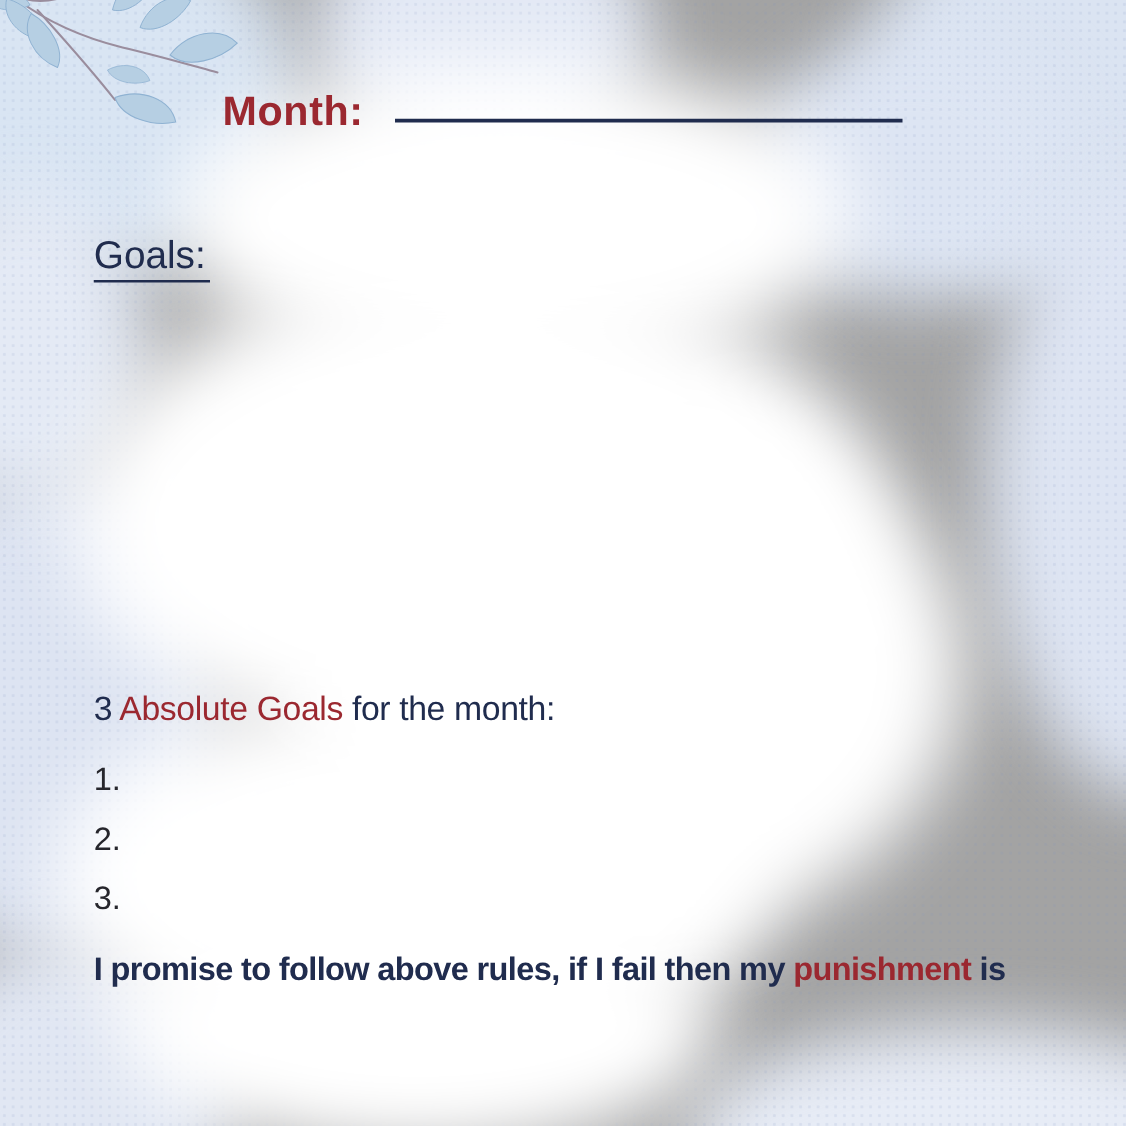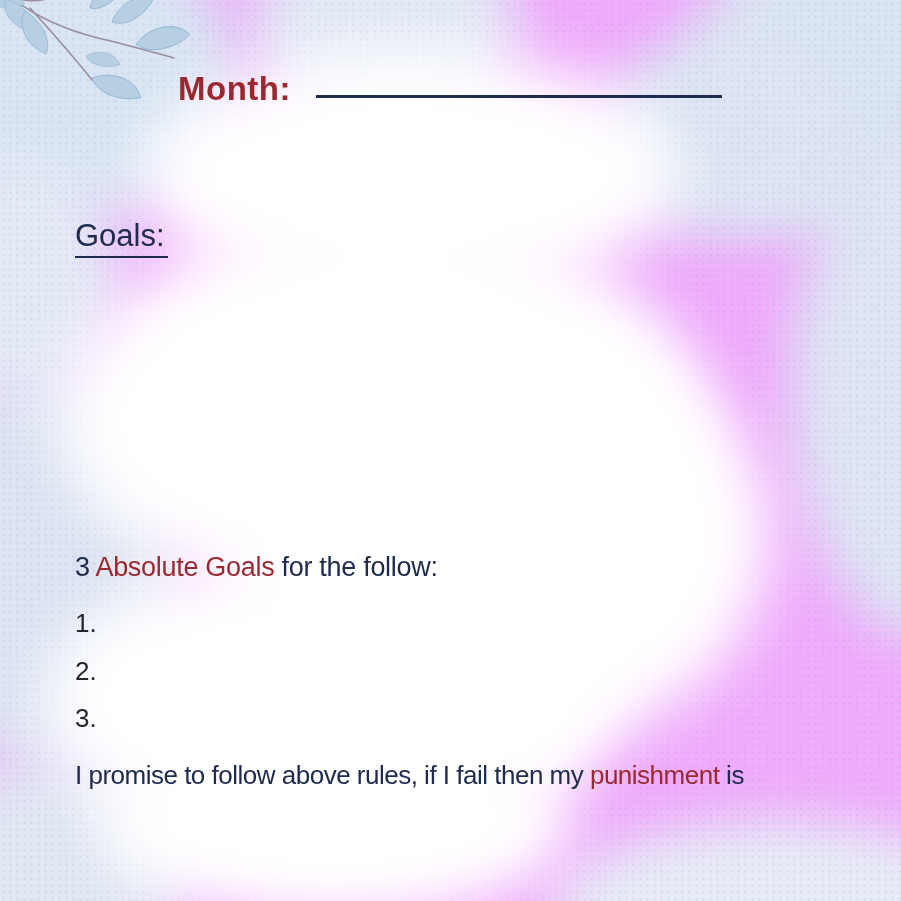--- a/index.html
+++ b/index.html
@@ -1,20 +1,20 @@
 <!DOCTYPE html>
 <html style="--accent-red: #9b2830; --navy: #202c4e; --list-text: #26262c; --leaf-fill: #b6cfe3; --leaf-stem: #9a8d9d; --wash-blue: #dbe4f2;"><head>
 <meta charset="utf-8">
 <style>
   html,body{margin:0;padding:0;}
   .page{
     position:relative;
     width:901px;height:901px;
     overflow:hidden;
-    background:#f0abfc;
+    background:#a3a3a3;
     font-family:"Liberation Sans", sans-serif;
   }
   
   .wash{position:absolute;border-radius:50%;filter:blur(26px);}
   .wash.w-tr {left:690px;top:-90px;width:360px;height:330px;background:var(--wash-blue,#dbe4f2);}
   .wash.w-tr2{left:600px;top:30px;width:260px;height:210px;background:#dde5f3;}
   .wash.w-tl {left:-90px;top:-70px;width:330px;height:290px;background:#d9e5f3;}
   .wash.w-tm {left:250px;top:-80px;width:270px;height:210px;background:#e3e9f5;}
   .wash.w-l  {left:-100px;top:370px;width:280px;height:400px;background:#dde4f2;}
   .wash.w-l2 {left:-80px;top:150px;width:200px;height:260px;background:#e4eaf5;}
@@ -47,41 +47,41 @@
   }
   .month-line{
     position:absolute;left:316px;top:95px;width:406px;height:3px;
     background:var(--navy,#202c4e);
   }
   .goals-heading{
     position:absolute;left:75px;top:186px;
     font-size:31px;color:var(--navy,#202c4e);
     border-bottom:2.5px solid var(--navy,#202c4e);
     padding:0 3px 2px 0;
-    margin-top:32px;
   }
   .rules-heading{
     position:absolute;left:75px;top:552px;
     font-size:27px;letter-spacing:-.3px;
     color:var(--navy,#202c4e);
   }
   .accent{color:var(--accent-red,#9b2830);}
   .keep{white-space:pre-wrap;}
   .rule-item{
     position:absolute;left:75px;
     font-size:26px;color:var(--list-text,#26262c);
   }
   .rule-item.i1{top:608px;}
   .rule-item.i2{top:656px;}
   .rule-item.i3{top:703px;}
   .promise-line{
     position:absolute;left:75px;top:760px;
     font-size:26px;letter-spacing:-.5px;
     color:var(--navy,#202c4e);
     white-space:nowrap;
+    font-weight:bold;
   }
 </style>
 </head>
 <body>
 
 <div class="page">
 
   <div class="wash w-tl"></div>
   <div class="wash w-tm"></div>
   <div class="wash w-tr"></div>
@@ -114,21 +114,21 @@
       <path class="leaf" transform="translate(98,86) rotate(38) scale(1.2)" d="M0,0 C10,-16 30,-22 42,-12 C32,0 12,8 0,0 Z"></path>
     </g>
   </svg>
 
   <span class="month-label">Month:</span>
   <div class="month-line"></div>
 
   <span class="goals-heading">Goals:</span>
 
   <div class="rules-heading">
-    <span class="keep">3 </span><span class="accent keep">Absolute Goals</span><span class="keep"> for the follow:</span>
+    <span class="keep">3 </span><span class="accent keep">Absolute Goals</span><span class="keep"> for the month:</span>
   </div>
 
   <div class="rule-item i1">1.</div>
   <div class="rule-item i2">2.</div>
   <div class="rule-item i3">3.</div>
 
   <div class="promise-line">
     <span class="keep">I promise to follow above rules, if I fail then my </span><span class="accent keep">punishment</span><span class="keep"> is</span>
   </div>
 

